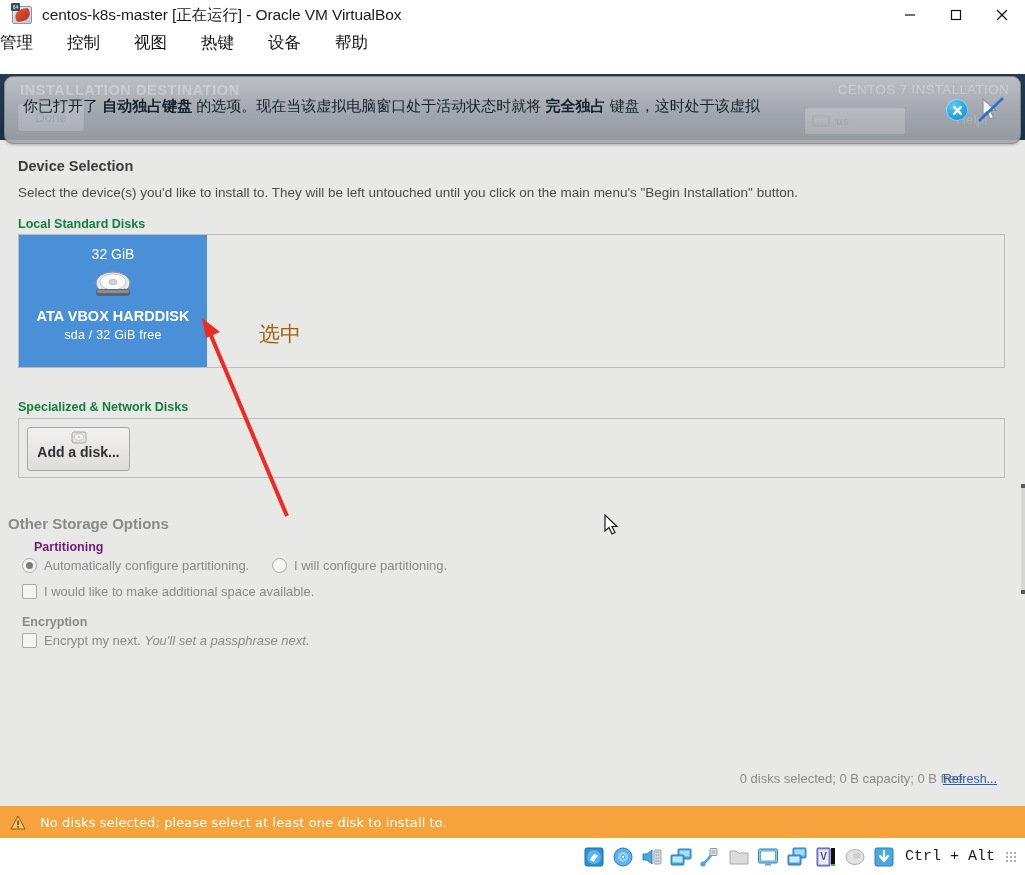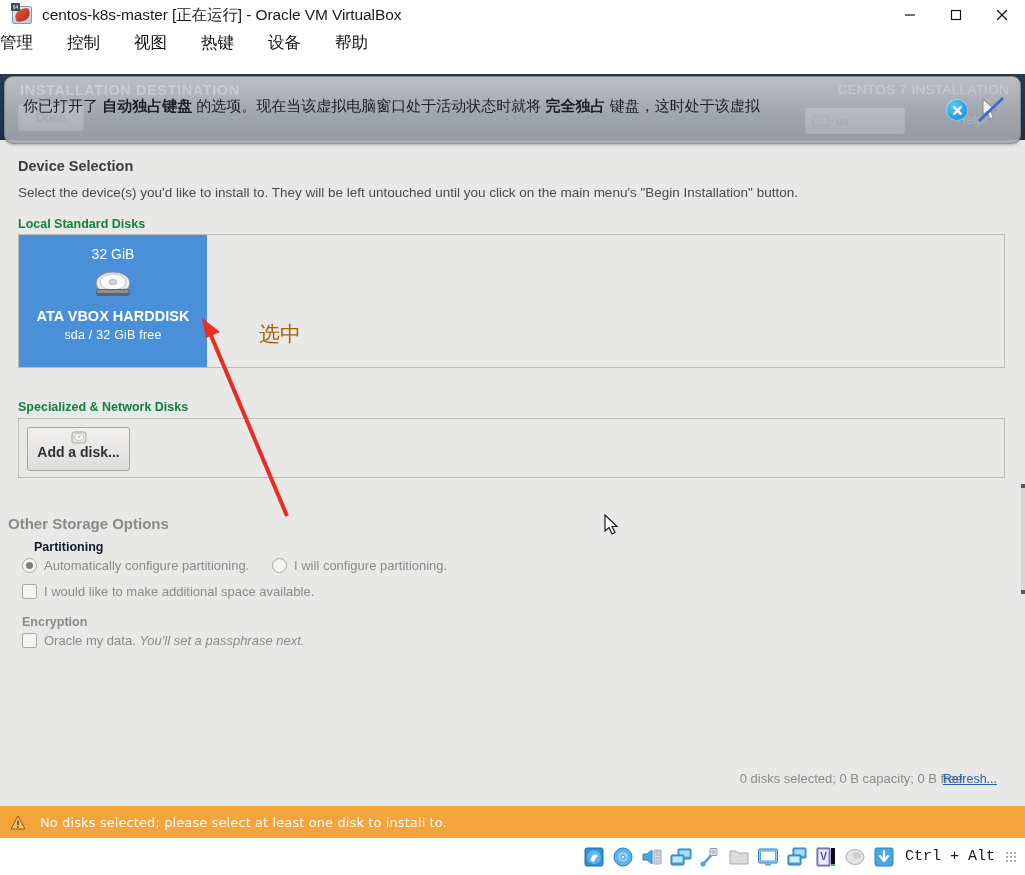--- a/index.html
+++ b/index.html
@@ -343,42 +343,42 @@
               <ellipse cx="8" cy="6" rx="4.5" ry="3.3" fill="#f5f5f4" stroke="#b4b4b2" stroke-width="0.7"></ellipse>
               <ellipse cx="8" cy="6" rx="1.3" ry="1" fill="#c4c4c2"></ellipse>
             </svg>
           </span>
           <span class="adddisk-label">Add a disk...</span>
         </div>
       </div>
 
       <div class="sec-title" style="left:8px; top:375px; font-size:15px; color:#8a8a88;">Other Storage Options</div>
 
-      <div class="small-head" style="left:22px; top:400px; color:#0f172a;padding-left:12px;">Partitioning</div>
+      <div class="small-head" style="left:22px; top:400px; color:#701a75;padding-left:12px;">Partitioning</div>
 
       <div class="opt-row" style="left:22px; top:418px;">
         <span class="radio checked"></span>
         <span class="opt-label">Automatically configure partitioning.</span>
       </div>
 
       <div class="opt-row" style="left:272px; top:418px;">
         <span class="radio"></span>
         <span class="opt-label">I will configure partitioning.</span>
       </div>
 
       <div class="opt-row" style="left:22px; top:444px;">
         <span class="checkbox"></span>
         <span class="opt-label">I would like to make additional space available.</span>
       </div>
 
       <div class="small-head" style="left:22px; top:475px; color:#8a8a88;">Encryption</div>
 
       <div class="opt-row" style="left:22px; top:493px;">
         <span class="checkbox"></span>
-        <span class="opt-label"><span>Oracle my data. </span><i>You'll set a passphrase next.</i></span>
+        <span class="opt-label"><span>Encrypt my next. </span><i>You'll set a passphrase next.</i></span>
       </div>
 
       <div class="disk-summary" style="bottom:52px;">0 disks selected; 0 B capacity; 0 B free</div>
       <div class="refresh-link" style="bottom:52px; right:28px;">Refresh...</div>
 
       <div class="warnbar">
         <span class="warn-icon">
           <svg width="16" height="15" viewBox="0 0 16 15">
             <path d="M8 1 L15 14 L1 14 Z" fill="#f7c26b" stroke="#8a5a16" stroke-width="1"></path>
             <rect x="7.2" y="5.5" width="1.6" height="4.5" fill="#6b4410"></rect>

